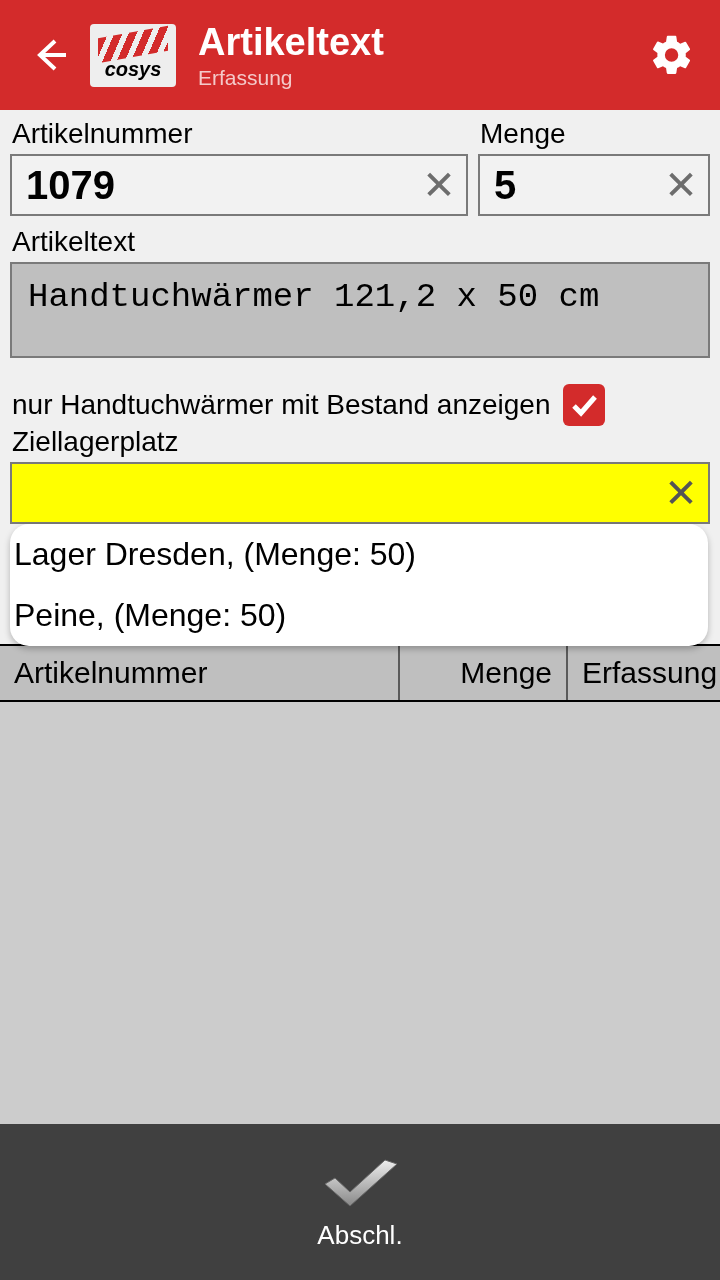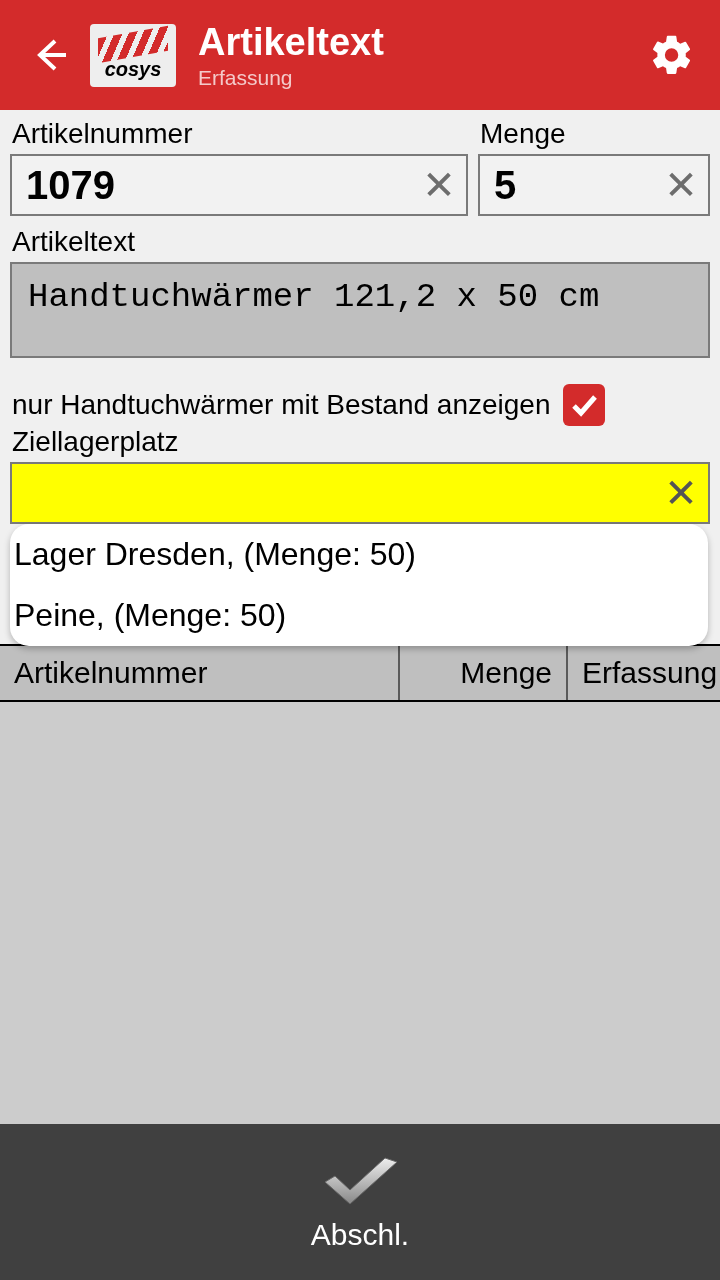--- a/index.html
+++ b/index.html
@@ -49,21 +49,21 @@
   .th { font-size:30px; padding:0 14px; border-right:2px solid #5a5a5a; height:100%; display:flex; align-items:center; }
   .th1 { flex:0 0 400px; }
   .th2 { flex:0 0 168px; justify-content:flex-end; }
   .th3 { flex:1; border-right:none; overflow:hidden; white-space:nowrap; }
 
   .empty-area { flex:1; background:#cccccc; }
 
   
   .bottom { height:156px; background:#404040; display:flex; }
   .btm-btn { flex:1; display:flex; flex-direction:column; align-items:center; justify-content:center; gap:6px; }
-  .btm-lbl { color:#fff; font-size:30px;text-align:center; }
+  .btm-lbl { color:#fff; font-size:26px;text-align:center; }
   .check-ico { width:90px; height:60px; }
   .check-ico svg { width:100%; height:100%; }
   .list-ico { width:60px; height:72px; background:#fff; border-radius:4px; position:relative; box-shadow:0 2px 4px rgba(0,0,0,0.4); }
   .list-ico::before { content:""; position:absolute; top:0; left:0; right:0; height:12px; background:linear-gradient(#b89cff,#8a6ae0); border-radius:4px 4px 0 0; }
   .list-ico::after { content:""; position:absolute; top:0; right:0; width:14px; height:14px; background:#ddd; clip-path: polygon(0 0,100% 100%,0 100%); }
   .list-lines { position:absolute; top:26px; left:10px; right:8px; bottom:8px; display:flex; flex-direction:column; justify-content:space-around; }
   .list-lines span { height:5px; background:#888; position:relative; }
   .list-lines span::before { content:""; position:absolute; left:-8px; top:0; width:5px; height:5px; background:#888; }
 </style>
 </head>

